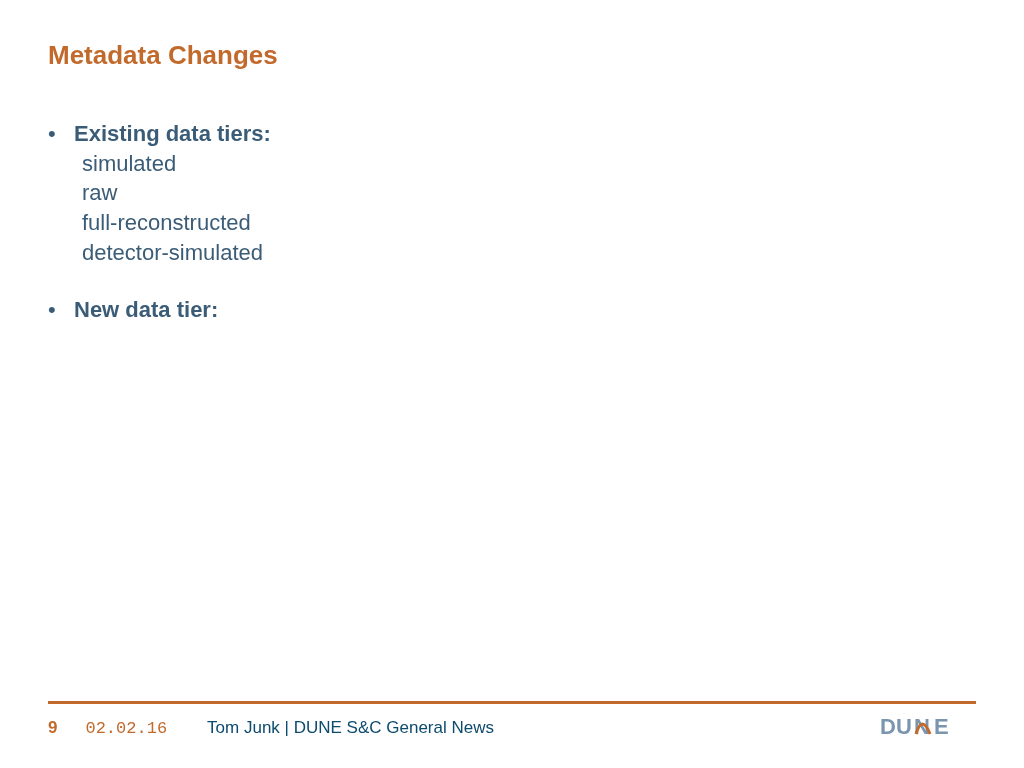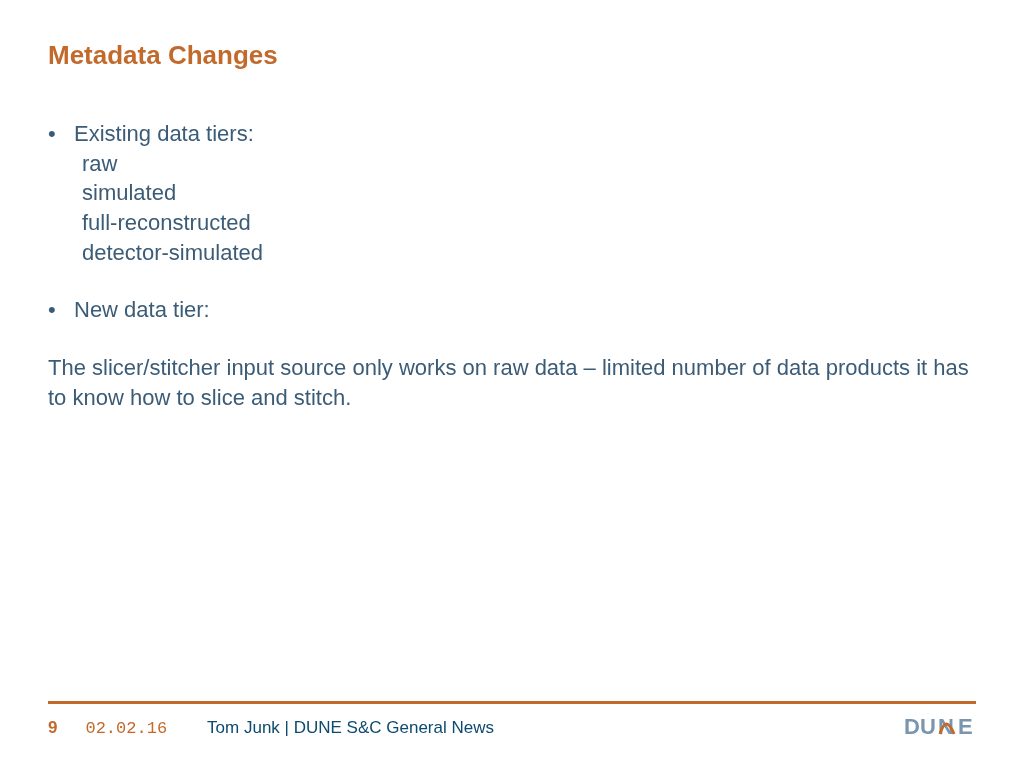--- a/index.html
+++ b/index.html
@@ -16,21 +16,21 @@
     font-weight: bold;
     margin-bottom: 48px;
   }
   .body {
     color: #3b5c77;
     font-size: 22px;
     line-height: 1.35;
   }
   .bullet-row { display: flex; }
   .bullet-mark { width: 26px; flex: 0 0 26px; }
-  .bullet-text { flex: 1; }
+  .bullet-text { flex: 1; font-weight: bold; }
   .sub { padding-left: 34px; }
   .sub2 { padding-left: 38px; }
   .para { margin-top: 28px; }
   .gap { height: 28px; }
 
   .footer {
     position: absolute;
     left: 0; right: 0; bottom: 30px;
     padding: 0 48px;
   }
@@ -44,52 +44,51 @@
     align-items: center;
     font-size: 17px;
     color: #c26a2c;
   }
   .pageno { font-weight: bold; margin-right: 28px; }
   .date { margin-right: 40px; font-family: Liberation Mono, monospace; }
   .author { color: #0c4a6e; }
 
   .logo {
     position: absolute;
-    right: 36px;
+    right: 60px;
     bottom: 26px;
     width: 84px;
     height: 30px;
   }
 </style>
 </head>
 <body>
 
 <div class="slide">
 
   <div class="title">Metadata Changes</div>
 
   <div class="body">
 
     <div class="bullet-row">
       <div class="bullet-mark">•</div>
       <div class="bullet-text">Existing data tiers:</div>
     </div>
+    <div class="sub">simulated</div>
     <div class="sub">raw</div>
-    <div class="sub">simulated</div>
     <div class="sub">full-reconstructed</div>
     <div class="sub">detector-simulated</div>
 
     <div class="gap"></div>
 
     <div class="bullet-row">
       <div class="bullet-mark">•</div>
       <div class="bullet-text">New data tier:</div>
     </div>
 
-    <div class="para">The slicer/stitcher input source only works on raw data – limited number of data products it has to know how to slice and stitch.</div>
 
   </div>
 
   <div class="footer">
     <div class="rule"></div>
     <div class="footline">
       <span class="pageno">9</span>
       <span class="date">02.02.16</span>
       <span class="author">Tom Junk | DUNE S&amp;C General News</span>
     </div>

